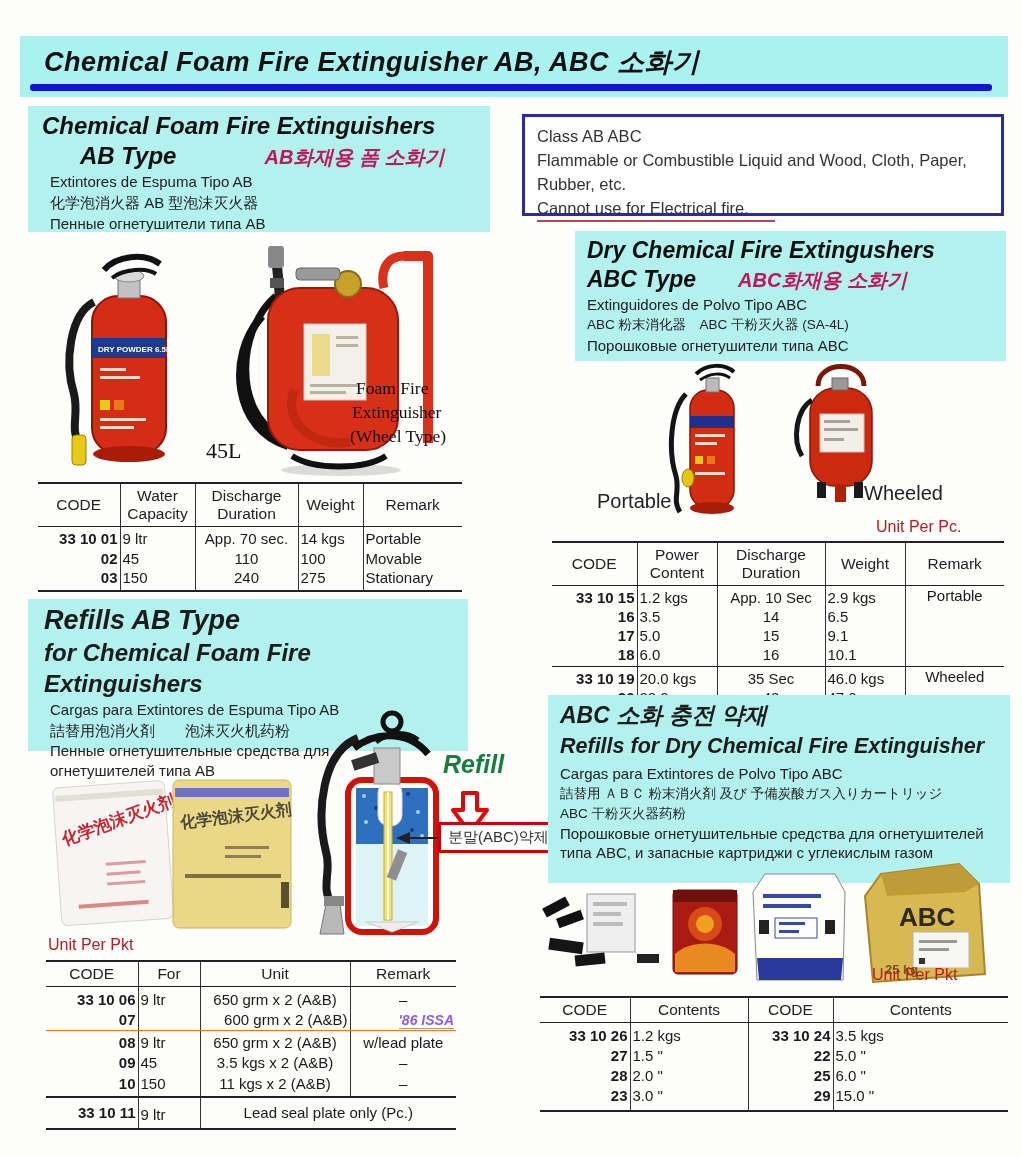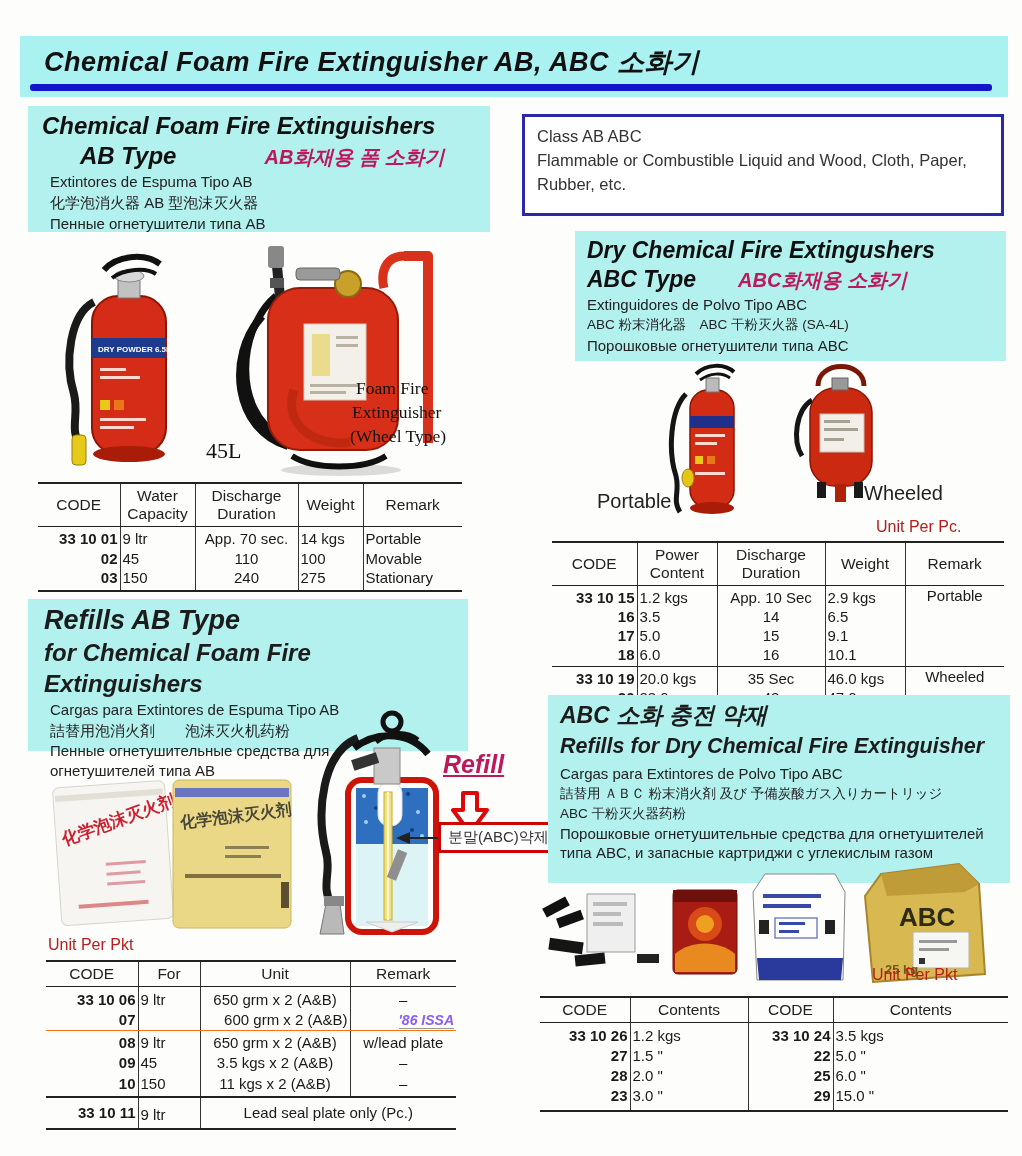--- a/index.html
+++ b/index.html
@@ -34,21 +34,21 @@
   .pl60{text-align:left;padding-left:60px;}
   .ctr{text-align:center;}
   .rowspan-remark{text-align:center;vertical-align:middle;font-size:18px;}
   tr.group2 td{border-top:1.5px solid #222;}
   tr.grey-sep td{border-bottom:1px solid #f97316;text-align:right;}
   tr.last-sep td{border-top:2px solid #222;padding-top:5px;padding-bottom:5px;vertical-align:middle;}
   .code-grey{color:#8f8f8f;}
   .issa{color:#8b5cf6;font-style:italic;font-weight:bold;font-size:14px;border-bottom:1.5px solid #9a9a9a;display:inline-block;}
   .unit-note{position:absolute;font-size:16px;color:#b91c1c;}
   .img-label{position:absolute;font-size:20px;color:#222;}
-  .refill-word{position:absolute;left:443px;top:750px;font:italic bold 25px "Liberation Sans",sans-serif;color:#be185d;text-decoration:underline;}
+  .refill-word{position:absolute;left:443px;top:750px;font:italic bold 25px "Liberation Sans",sans-serif;color:#15803d;}
   .powder-box{position:absolute;left:438px;top:822px;border:3px solid #cc0404;background:#fff;padding:3px 7px;font-size:15px;color:#333;white-space:nowrap;}
 </style>
 </head>
 <body>
 
 <div class="canvas">
 
   <div class="banner">
     <div class="banner-title">Chemical Foam Fire Extinguisher  AB, ABC 소화기</div>
     <div class="banner-rule"></div>
@@ -152,20 +152,21 @@
         <td class="ctr" style="padding-bottom:4px;">240</td>
         <td class="pl12" style="padding-bottom:4px;">275</td>
         <td class="pl10" style="padding-bottom:4px;">Stationary</td>
       </tr>
     </tbody>
   </table>
 
   <div class="class-box">
     <div>Class AB  ABC</div>
     <div>Flammable or Combustible Liquid and Wood, Cloth, Paper, Rubber, etc.</div>
+    <div><span class="underline-red">Cannot use for Electrical fire.</span></div>
   </div>
 
   <section class="cyan-box" style="left:575px;top:231px;width:431px;height:130px;padding:5px 0 0 12px;box-sizing:border-box;">
     <div class="h-lg">Dry Chemical Fire Extingushers</div>
     <div style="display:flex;align-items:baseline;">
       <span class="h-lg">ABC Type</span>
       <span class="h-ko" style="margin-left:42px;">ABC화재용 소화기</span>
     </div>
     <div class="sub">Extinguidores de Polvo Tipo ABC</div>
     <div class="sub-sm">ABC 粉末消化器　ABC 干粉灭火器 (SA-4L)</div>

